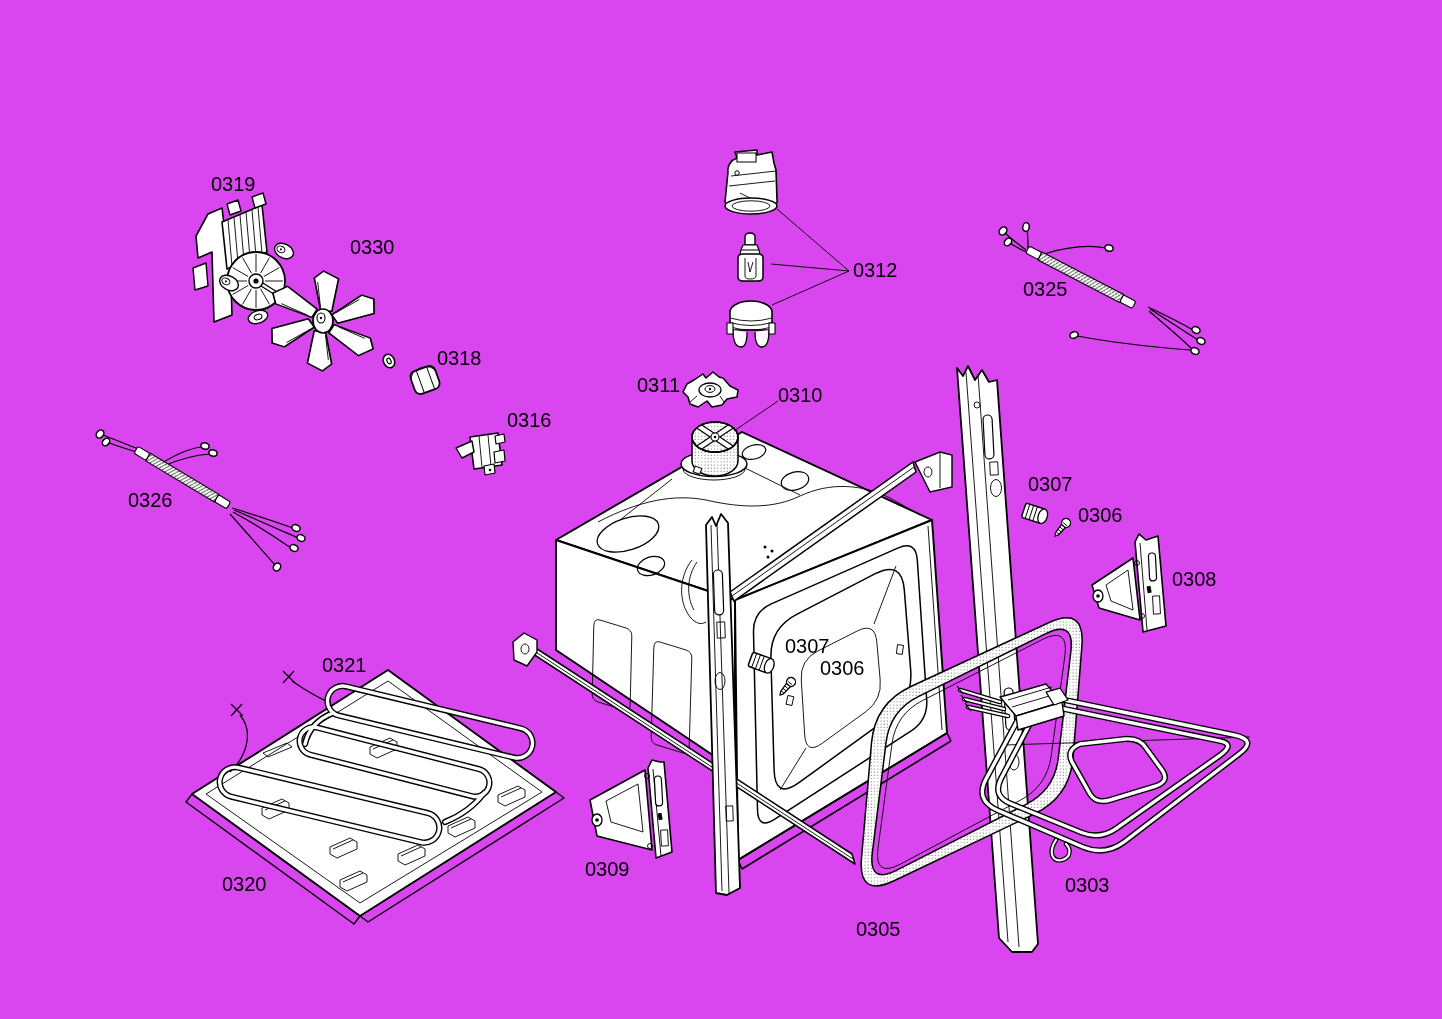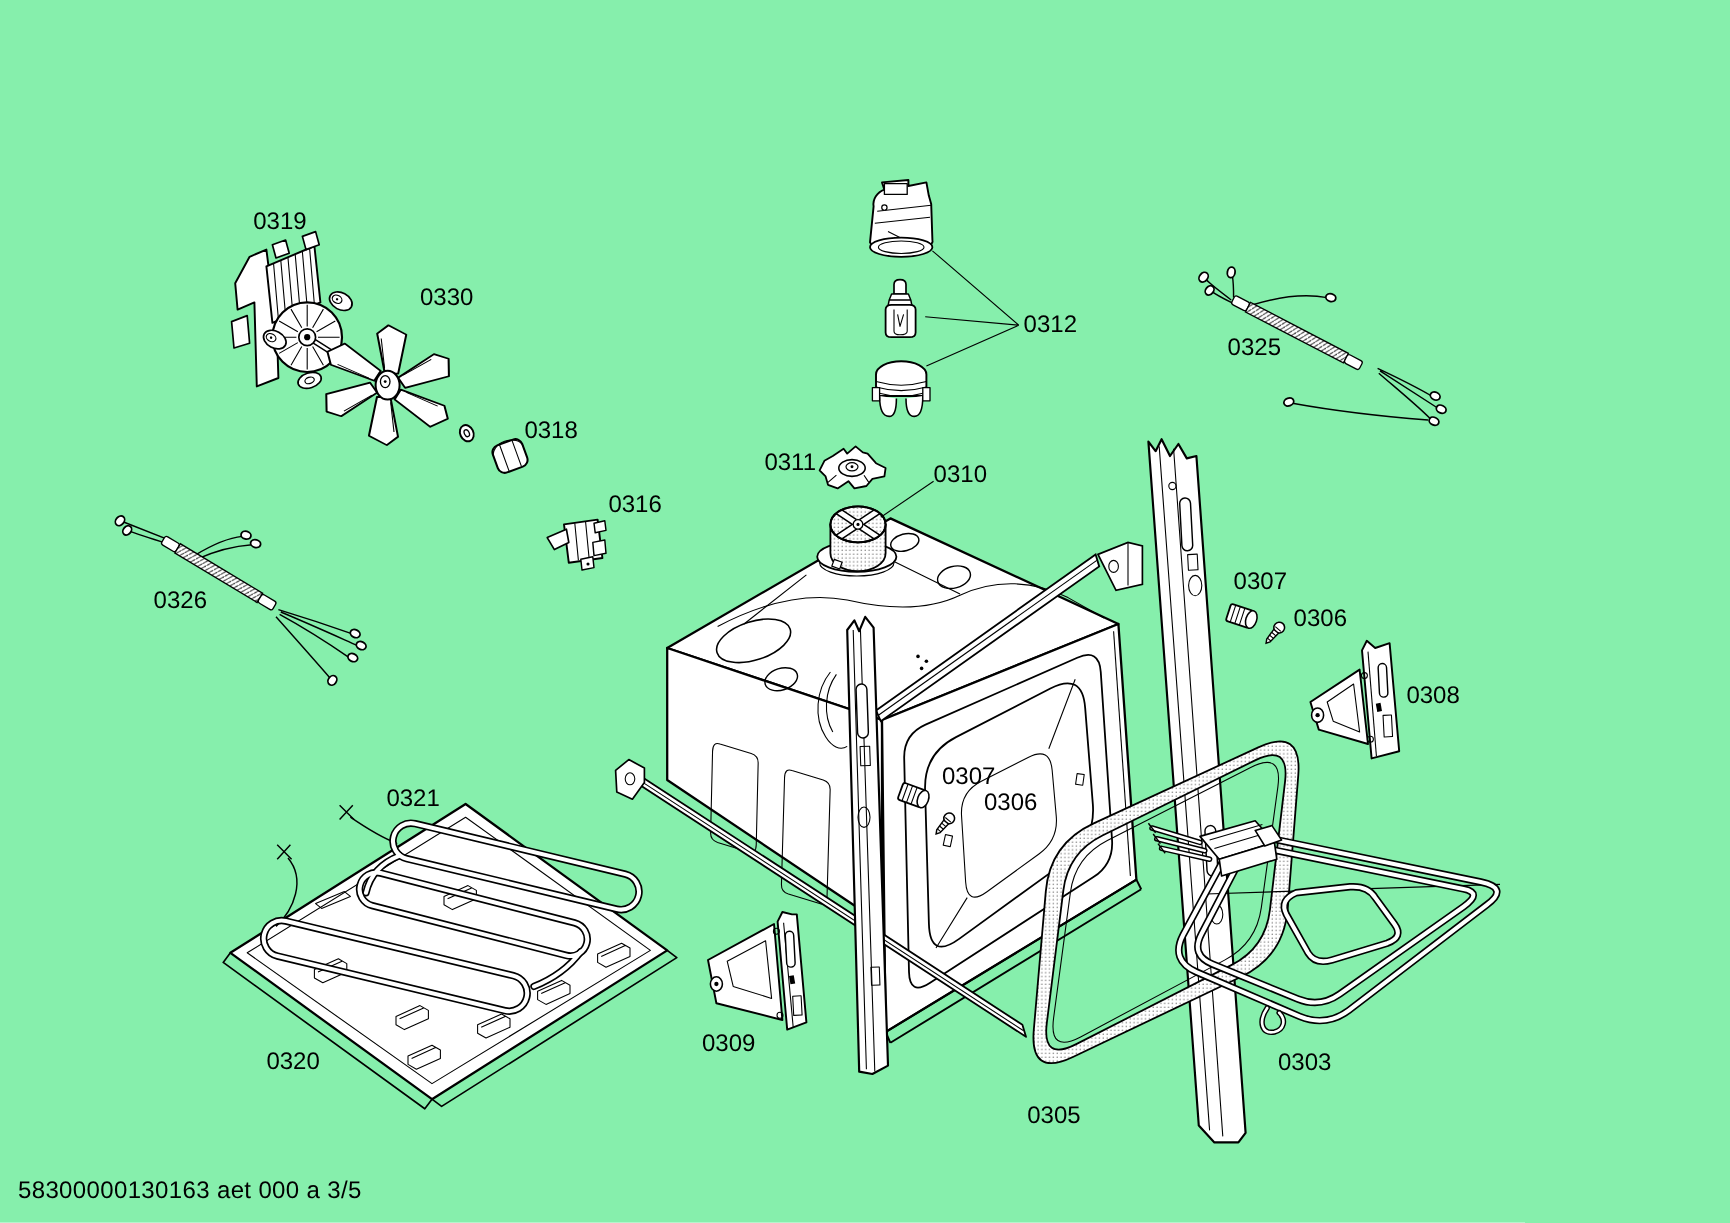--- a/index.html
+++ b/index.html
@@ -1,16 +1,16 @@
 <!DOCTYPE html>
 <html><head>
 <meta charset="utf-8">
 <style>
   html,body{margin:0;padding:0;background:#fff;}
-  .stage{position:relative;width:1442px;height:1019px;background:#86efac;overflow:hidden;
+  .stage{position:relative;width:1442px;height:1019px;background:#d946ef;overflow:hidden;
          font-family:"Liberation Sans","DejaVu Sans",sans-serif;}
   svg{position:absolute;left:0;top:0;}
   .lbl{font:20px "Liberation Sans","DejaVu Sans",sans-serif;fill:#000;}
   .footer{position:absolute;left:15px;top:981px;font-size:20px;color:#000;letter-spacing:.3px;}
   .ln{stroke:#000;fill:none;}
   .f{fill:#fff;stroke:#000;}
   .tO{fill:none;stroke:#000;stroke-width:6.2;stroke-linecap:round;stroke-linejoin:round;}
   .tI{fill:none;stroke:#fff;stroke-width:3.4;stroke-linecap:round;stroke-linejoin:round;}
   .pO{fill:none;stroke:#000;stroke-width:4.6;stroke-linecap:round;}
   .pI{fill:none;stroke:#fff;stroke-width:2.2;stroke-linecap:round;}
@@ -401,14 +401,13 @@
     <text class="lbl" x="785" y="653">0307</text>
     <text class="lbl" x="820" y="675">0306</text>
     <text class="lbl" x="322" y="672">0321</text>
     <text class="lbl" x="222" y="891">0320</text>
     <text class="lbl" x="585" y="876">0309</text>
     <text class="lbl" x="856" y="936">0305</text>
     <text class="lbl" x="1065" y="892">0303</text>
   </g>
 </svg>
 
-<div class="footer">58300000130163 aet 000 a 3/5</div>
 </div>
 
 </body></html>

